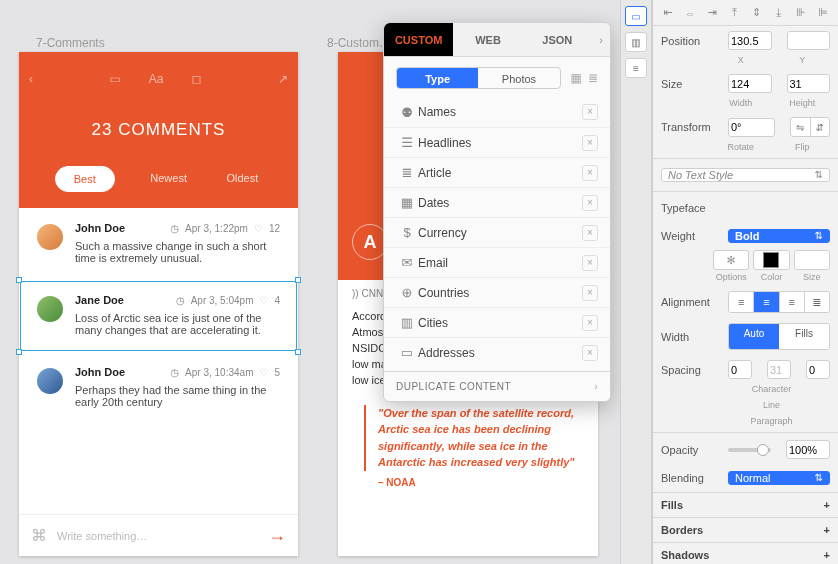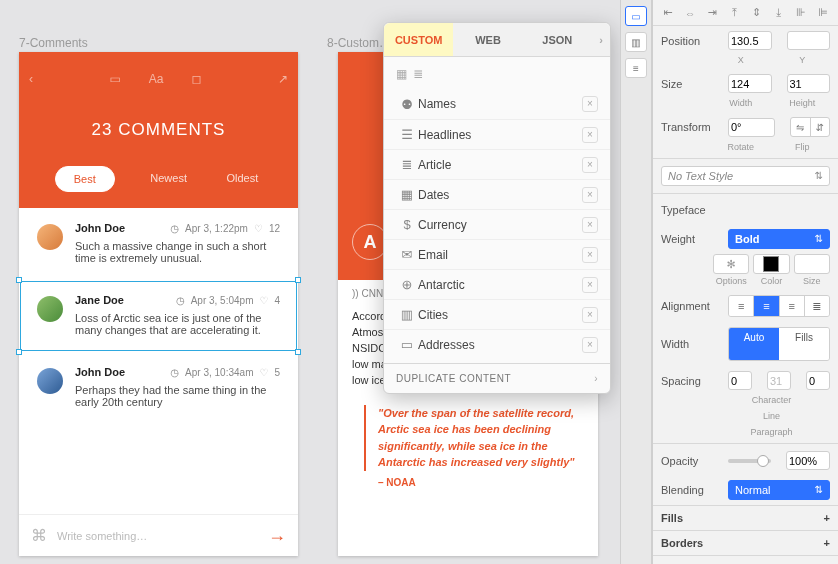--- a/index.html
+++ b/index.html
@@ -38,21 +38,21 @@
   .letterA { width: 36px; height: 36px; border: 1px solid rgba(255,255,255,0.6); border-radius: 50%; color: #fff; font-size: 18px; font-weight: 600; display: flex; align-items: center; justify-content: center; margin: 6px 14px; }
   .cnn-row { font-size: 10px; color: #888; padding: 8px 14px; }
   .article-body { font-size: 11px; color: #333; padding: 2px 14px 10px; line-height: 1.45; }
   .quote { margin: 6px 18px 6px 26px; border-left: 2px solid #e8552c; padding-left: 12px; font-size: 11px; color: #e8552c; font-style: italic; font-weight: 600; line-height: 1.5; }
   .quote-src { color: #e8552c; font-size: 10px; margin: 4px 0 0 40px; font-weight: 700; }
 
   
   .dropdown { position: absolute; left: 383px; top: 22px; width: 228px; background: #fafafa; border: 1px solid #cfcfcf; border-radius: 6px; box-shadow: 0 6px 22px rgba(0,0,0,0.25); }
   .dd-tabs { display: flex; height: 34px; border-bottom: 1px solid #d8d8d8; border-radius: 6px 6px 0 0; overflow: hidden; }
   .dd-tab { flex: 1; text-align: center; line-height: 34px; font-size: 11px; color: #666; font-weight: 600; background: #f1f1f1; }
-  .dd-tab.active { background: #fef9c3; color: #e8552c; font-weight: 700; }
+  .dd-tab.active { background: #000000; color: #e8552c; font-weight: 700; }
   .dd-tab.chev { flex: 0 0 18px; color: #aaa; }
   .dd-seg { margin: 10px 12px 8px; display: flex; align-items: center; gap: 10px; }
   .seg { display: flex; border: 1px solid #cfcfcf; border-radius: 4px; overflow: hidden; height: 22px; flex: 1; }
   .seg-half { flex: 1; text-align: center; line-height: 22px; font-size: 11px; color: #555; }
   .seg-half.active { background: #2d72ff; color: #fff; font-weight: 600; }
   .view-icons { color: #aaa; display: flex; gap: 6px; font-size: 12px; }
   .dd-list { padding: 0 0 4px; }
   .dd-row { display: flex; align-items: center; height: 30px; padding: 0 12px; font-size: 12px; color: #444; }
   .dd-row + .dd-row { border-top: 1px solid #eee; }
   .dd-ico { width: 22px; color: #888; font-size: 13px; text-align: center; }
@@ -67,47 +67,47 @@
   .strip-btn.active { border-color: #2d72ff; color: #2d72ff; }
   .align-row { height: 26px; border-bottom: 1px solid #d8d8d8; display: flex; align-items: center; justify-content: space-around; padding: 0 4px; color: #888; }
   .align-row .al { width: 14px; text-align: center; font-size: 11px; }
   .prop-row { display: flex; align-items: center; padding: 5px 8px; gap: 15px; min-height: 28px; }
   .prop-label { width: 52px; color: #555; }
   .prop-input { flex: 1; height: 19px; border: 1px solid #cfcfcf; border-radius: 3px; background: #fff; text-align: left; font-size: 11px; padding: 0 2px; min-width: 0; }
   .sub-label { font-size: 9px; color: #999; text-align: center; }
   .sub-row { display: flex; gap: 6px; padding: 0 8px 4px 60px; }
   .sub-row > div { flex: 1; }
   .hr { border-top: 1px solid #d8d8d8; margin: 2px 0; }
-  .sel-wide { flex: 1; height: 20px; border: 1px solid #cfcfcf; border-radius: 3px; background: #fff; padding: 0 6px; line-height: 18px; display: flex; align-items: center; justify-content: space-between; }
+  .sel-wide { flex: 1; height: 14px; border: 1px solid #cfcfcf; border-radius: 3px; background: #fff; padding: 0 6px; line-height: 18px; display: flex; align-items: center; justify-content: space-between; }
   .caret { color: #888; font-size: 10px; }
   .blue-sel { background: #2d72ff; color: #fff; border-color: #2d72ff; }
   .opt-grid { display: flex; gap: 4px; padding: 0 8px 4px 60px; }
   .opt-cell { flex: 1; text-align: center; font-size: 9px; color: #999; }
   .opt-box { height: 20px; border: 1px solid #cfcfcf; border-radius: 3px; background: #fff; display: flex; align-items: center; justify-content: center; margin-bottom: 2px; font-size: 11px; }
   .align-btns { display: flex; gap: 0; border: 1px solid #cfcfcf; border-radius: 3px; overflow: hidden; flex: 1; }
   .align-btn { flex: 1; height: 20px; background: #fff; display: flex; align-items: center; justify-content: center; font-size: 11px; color: #666; }
   .align-btn + .align-btn { border-left: 1px solid #cfcfcf; }
   .align-btn.on { background: #2d72ff; color: #fff; }
   .seg2 { display: flex; border: 1px solid #cfcfcf; border-radius: 3px; overflow: hidden; flex: 1; }
-  .seg2-half { flex: 1; height: 32px; line-height: 20px; text-align: center; background: #fff; font-size: 10px; }
+  .seg2-half { flex: 1; height: 25px; line-height: 20px; text-align: center; background: #fff; font-size: 10px; }
   .seg2-half.on { background: #2d72ff; color: #fff; }
   .slider { flex: 1; height: 4px; background: #ccc; border-radius: 2px; position: relative; }
   .slider .thumb { position: absolute; right: 2px; top: -4px; width: 12px; height: 12px; background: #fff; border: 1px solid #aaa; border-radius: 50%; }
   .section-head { display: flex; align-items: flex-end; justify-content: space-between; padding: 6px 8px; font-size: 11px; color: #444; font-weight: 600; border-top: 1px solid #d8d8d8; }
   .flip-box { width: 40px; height: 20px; border: 1px solid #cfcfcf; border-radius: 3px; background: #fff; display: flex; }
   .flip-half { flex:1; display:flex; align-items:center; justify-content:center; font-size:10px; color:#777; }
   .flip-half + .flip-half { border-left: 1px solid #cfcfcf; }
   .color-swatch { width: 16px; height: 16px; background: #000; border: 1px solid #888; }
 </style>
 </head>
 <body>
 
 <div class="canvas">
 
-  <div class="artboard-label" style="left:19px; top:36px;">7-Comments</div>
+  <div class="artboard-label" style="left:36px; top:36px;">7-Comments</div>
   <div class="artboard-label" style="left:327px; top:36px;">8-Custom…</div>
 
   <div class="artboard ab-comments">
     <div class="ab-comments-header">
       <div class="topbar">
         <span>‹</span>
         <div class="topbar-center">
           <span>▭</span>
           <span>Aa</span>
           <span>◻</span>
@@ -187,20 +187,24 @@
   </div>
 
   <div class="dropdown">
     <div class="dd-tabs">
       <div class="dd-tab active">CUSTOM</div>
       <div class="dd-tab">WEB</div>
       <div class="dd-tab">JSON</div>
       <div class="dd-tab chev">›</div>
     </div>
     <div class="dd-seg">
+      <div class="seg">
+        <div class="seg-half active">Type</div>
+        <div class="seg-half">Photos</div>
+      </div>
       <div class="view-icons">
         <span>▦</span>
         <span>≣</span>
       </div>
     </div>
     <div class="dd-list">
       <div class="dd-row">
           <span class="dd-ico">⚉</span>
           <span>Names</span>
           <span class="dd-x">×</span>
@@ -225,21 +229,21 @@
           <span>Currency</span>
           <span class="dd-x">×</span>
         </div>
       <div class="dd-row">
           <span class="dd-ico">✉</span>
           <span>Email</span>
           <span class="dd-x">×</span>
         </div>
       <div class="dd-row">
           <span class="dd-ico">⊕</span>
-          <span>Antarctic</span>
+          <span>Countries</span>
           <span class="dd-x">×</span>
         </div>
       <div class="dd-row">
           <span class="dd-ico">▥</span>
           <span>Cities</span>
           <span class="dd-x">×</span>
         </div>
       <div class="dd-row">
           <span class="dd-ico">▭</span>
           <span>Addresses</span>

